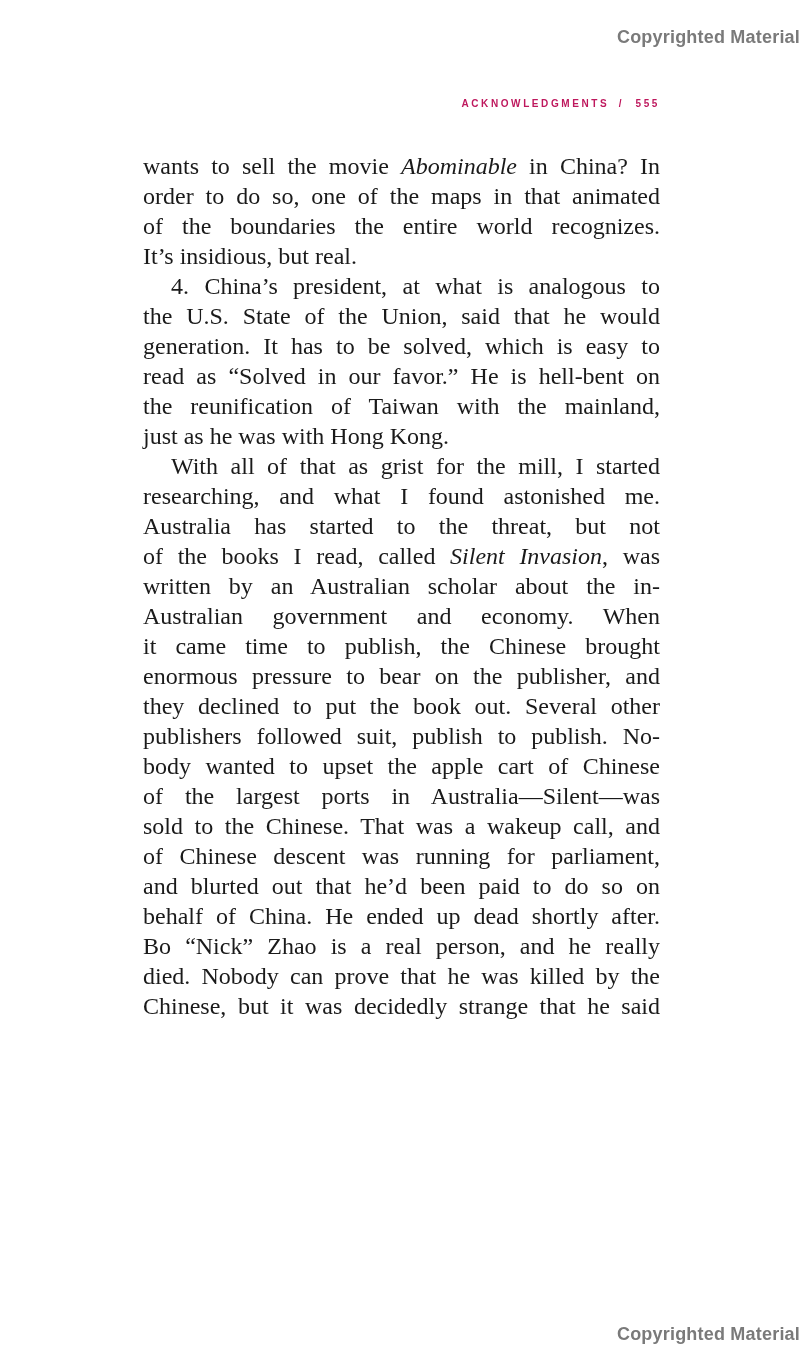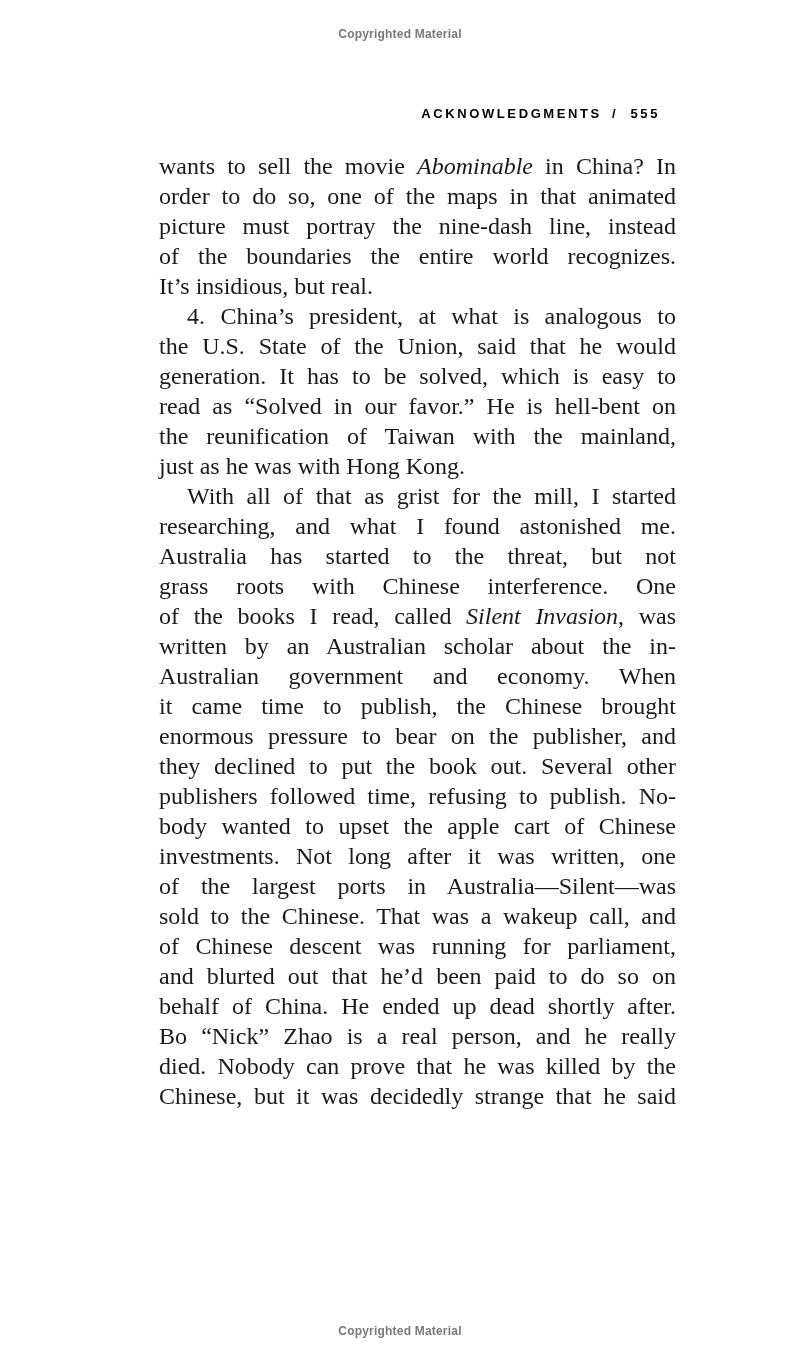--- a/index.html
+++ b/index.html
@@ -1,31 +1,31 @@
 <!DOCTYPE html>
 <html><head>
   <meta charset="utf-8">
   <style>
     html, body { margin: 0; padding: 0; background: #ffffff; }
     body { width: 800px; height: 1367px; position: relative; overflow: hidden; }
     .watermark {
-      position: absolute; left: 0; width: 800px; text-align: center;
+      position: absolute; left: 0; width: 800px; text-align: right;
       font-family: "Liberation Sans", sans-serif; font-weight: bold;
-      font-size: 12px; color: #7a7a7a; letter-spacing: 0.2px;
+      font-size: 18px; color: #7a7a7a; letter-spacing: 0.2px;
     }
     .wm-top { top: 27px; }
     .wm-bottom { top: 1324px; }
     .running-head {
-      position: absolute; top: 106px; right: 140px;
+      position: absolute; top: 98px; right: 140px;
       font-family: "Liberation Sans", sans-serif; font-weight: bold;
-      font-size: 13px; letter-spacing: 2.6px; color: #000000;
+      font-size: 10px; letter-spacing: 2.6px; color: #be185d;
     }
     .running-head .sep { margin: 0 6px 0 4px; }
     .body-text {
-      position: absolute; left: 159px; top: 151px; width: 517px;
+      position: absolute; left: 143px; top: 151px; width: 517px;
       font-family: "Liberation Serif", serif; font-size: 24px;
       color: #1a1a1a;
     }
     .line {
       height: 30px; line-height: 30px; white-space: nowrap;
       text-align: justify; text-align-last: justify;
       overflow: visible;
     }
     .line.last { text-align-last: left; }
     .line.indent { text-indent: 28px; font-family: Liberation Serif, serif; }
@@ -38,44 +38,41 @@
 
 <div class="running-head">
   <span>ACKNOWLEDGMENTS</span>
   <span class="sep">/</span>
   <span>555</span>
 </div>
 
 <div class="body-text">
   <div class="line"><span>wants to sell the movie </span><span class="it">Abominable</span><span> in China? In</span></div>
   <div class="line">order to do so, one of the maps in that animated</div>
-  <div class="line">picture must portray the nine-dash line, instead</div>
   <div class="line">of the boundaries the entire world recognizes.</div>
   <div class="line last">It’s insidious, but real.</div>
 
   <div class="line indent">4. China’s president, at what is analogous to</div>
   <div class="line">the U.S. State of the Union, said that he would</div>
   <div class="line">generation. It has to be solved, which is easy to</div>
   <div class="line">read as “Solved in our favor.” He is hell-bent on</div>
   <div class="line">the reunification of Taiwan with the mainland,</div>
   <div class="line last">just as he was with Hong Kong.</div>
 
   <div class="line indent">With all of that as grist for the mill, I started</div>
   <div class="line">researching, and what I found astonished me.</div>
   <div class="line">Australia has started to the threat, but not</div>
-  <div class="line">grass roots with Chinese interference. One</div>
   <div class="line"><span>of the books I read, called </span><span class="it">Silent Invasion</span><span>, was</span></div>
   <div class="line">written by an Australian scholar about the in-</div>
   <div class="line">Australian government and economy. When</div>
   <div class="line">it came time to publish, the Chinese brought</div>
   <div class="line">enormous pressure to bear on the publisher, and</div>
   <div class="line">they declined to put the book out. Several other</div>
-  <div class="line">publishers followed time, refusing to publish. No-</div>
+  <div class="line">publishers followed suit, publish to publish. No-</div>
   <div class="line">body wanted to upset the apple cart of Chinese</div>
-  <div class="line">investments. Not long after it was written, one</div>
   <div class="line">of the largest ports in Australia—Silent—was</div>
   <div class="line">sold to the Chinese. That was a wakeup call, and</div>
   <div class="line">of Chinese descent was running for parliament,</div>
   <div class="line">and blurted out that he’d been paid to do so on</div>
   <div class="line">behalf of China. He ended up dead shortly after.</div>
   <div class="line">Bo “Nick” Zhao is a real person, and he really</div>
   <div class="line">died. Nobody can prove that he was killed by the</div>
   <div class="line">Chinese, but it was decidedly strange that he said</div>
 </div>
 

